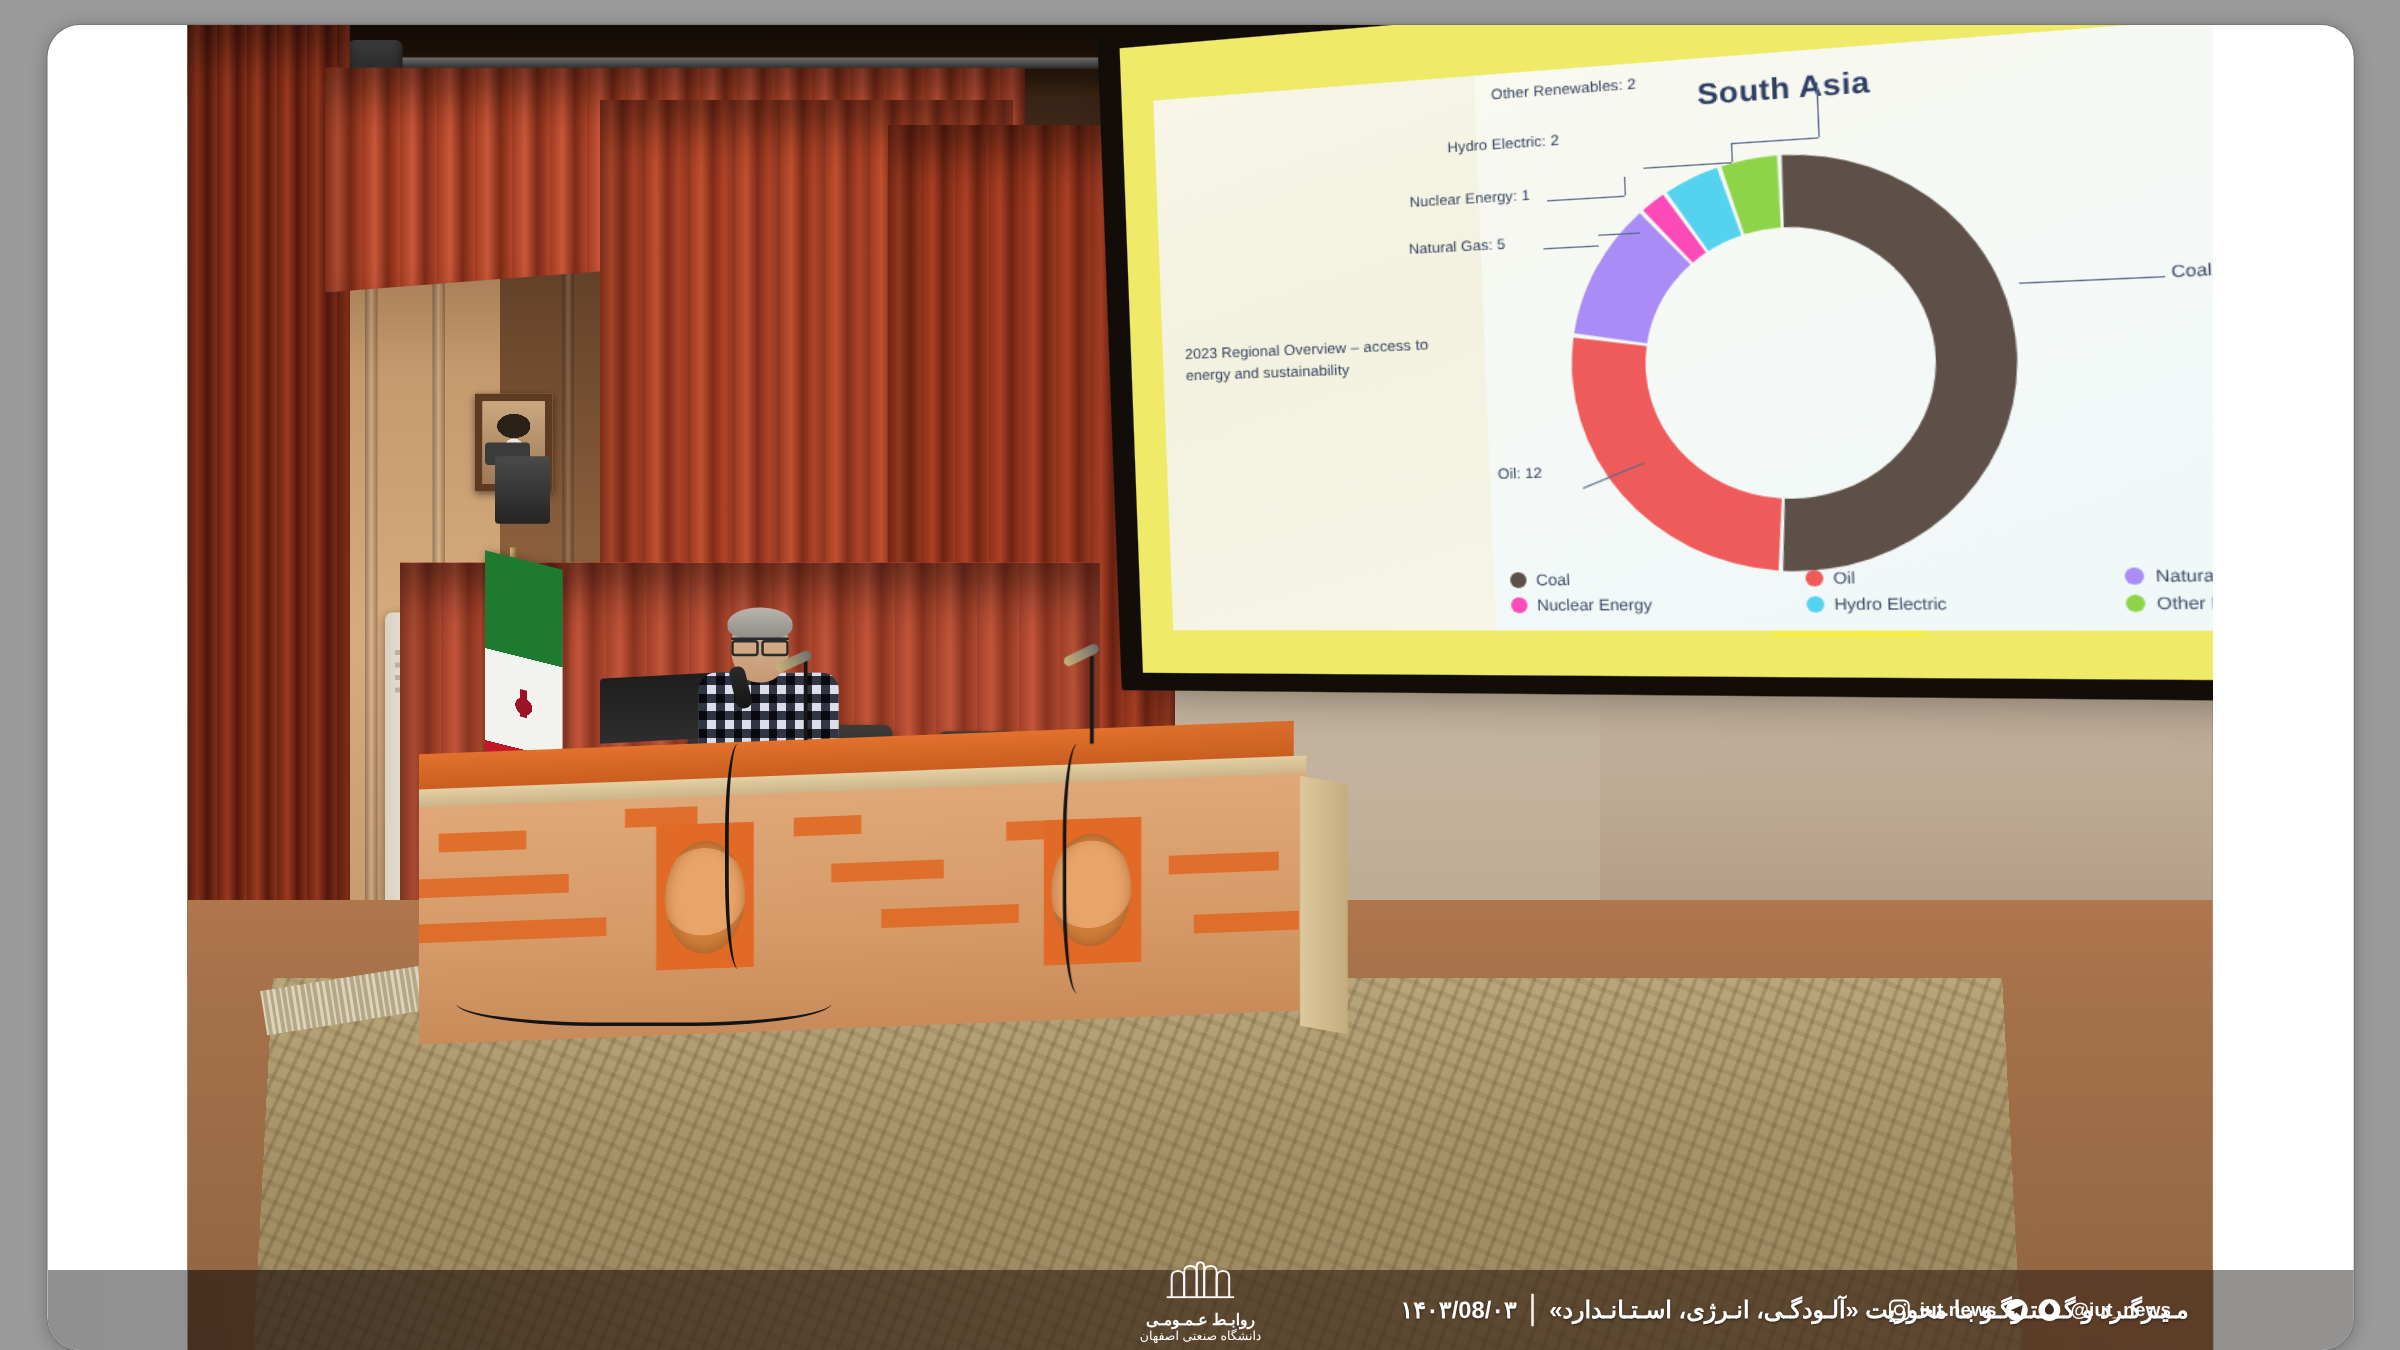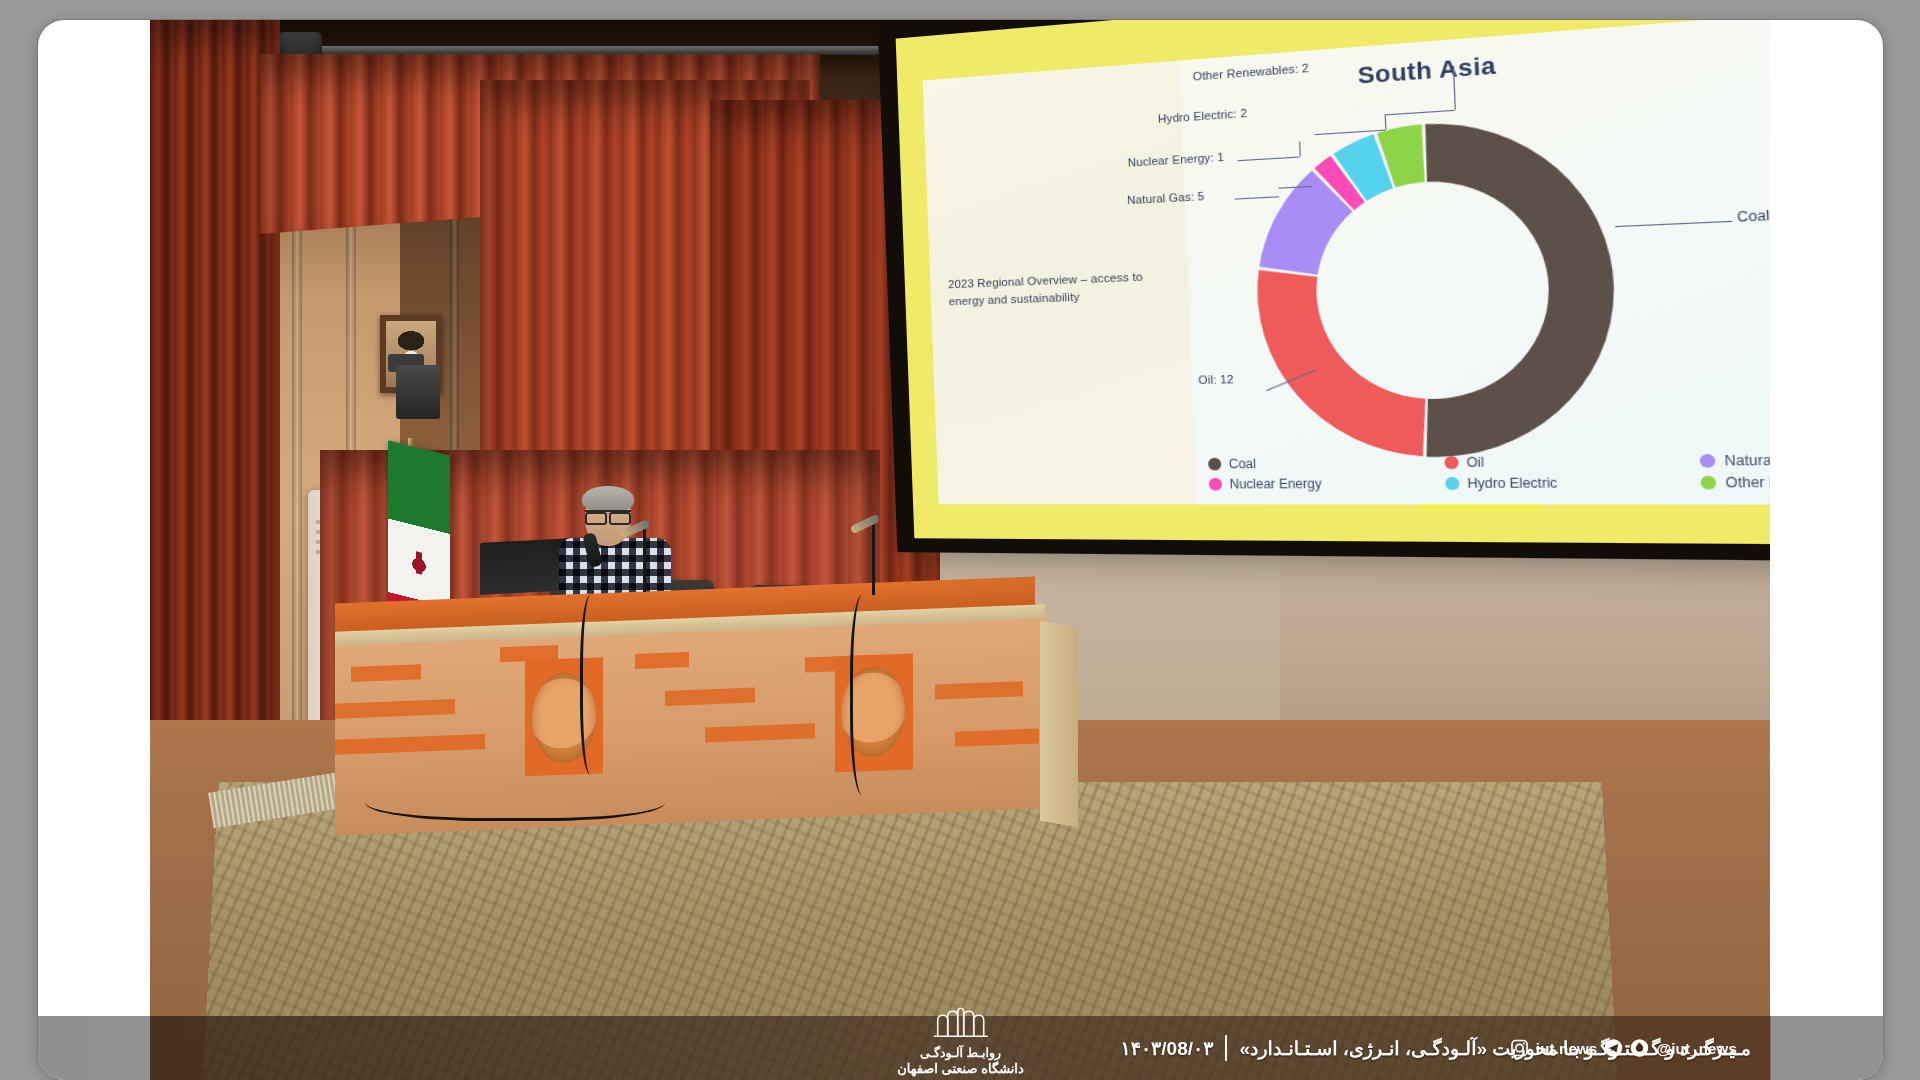--- a/index.html
+++ b/index.html
@@ -372,21 +372,21 @@
 
   .brand-center {
     position:absolute; left:50%; top:50%; transform:translate(-50%,-58%);
     z-index:4; text-align:center; color:#fff; line-height:1.25;
   }
   .brand-center .glyph {
     font-size:26px; letter-spacing:-1px; opacity:.95; margin-bottom:1px;
     font-family:"DejaVu Sans", sans-serif;
   }
   .brand-center .b1 { font-size:12.5px; font-weight:700; letter-spacing:.5px; }
-  .brand-center .b2 { font-size:13px; font-weight:700; }
+  .brand-center .b2 { font-size:10px; font-weight:400; }
 
   .socials {
     position:absolute; right:146px; top:50%; transform:translateY(-50%);
     z-index:4; display:flex; align-items:center; gap:7px; direction:ltr;
   }
   .socials .handle { font-size:15px; font-weight:700; color:#fff; letter-spacing:.2px; }
   .s-icon { width:19px; height:19px; flex:none; }
 
   
   .flex-spacer { flex:1; }
@@ -594,21 +594,21 @@
         <div class="glyph">
           <svg width="58" height="30" viewBox="0 0 58 30" fill="none" stroke="#ffffff" stroke-width="1.6">
             <path d="M6 29 V13 q0-5 5-5 t5 5 V29"></path>
             <path d="M16 29 V9 q0-5 5-5 t5 5 V29"></path>
             <path d="M26 29 V5 q0-4 3-4 t3 4 V29"></path>
             <path d="M32 29 V9 q0-5 5-5 t5 5 V29"></path>
             <path d="M42 29 V13 q0-5 5-5 t5 5 V29"></path>
             <path d="M2 29 h54"></path>
           </svg>
         </div>
-        <div class="b1">روابـط آلـودگـی</div>
+        <div class="b1">روابـط عـمـومـی</div>
         <div class="b2">دانشگاه صنعتی اصفهان</div>
       </div>
 
       <div class="socials">
         <span class="s-icon">
           <svg viewBox="0 0 24 24" fill="none" stroke="#fff" stroke-width="2">
             <rect x="2.5" y="2.5" width="19" height="19" rx="5"></rect>
             <circle cx="12" cy="12" r="4.6"></circle>
             <circle cx="17.6" cy="6.4" r="1.2" fill="#fff" stroke="none"></circle>
           </svg>

